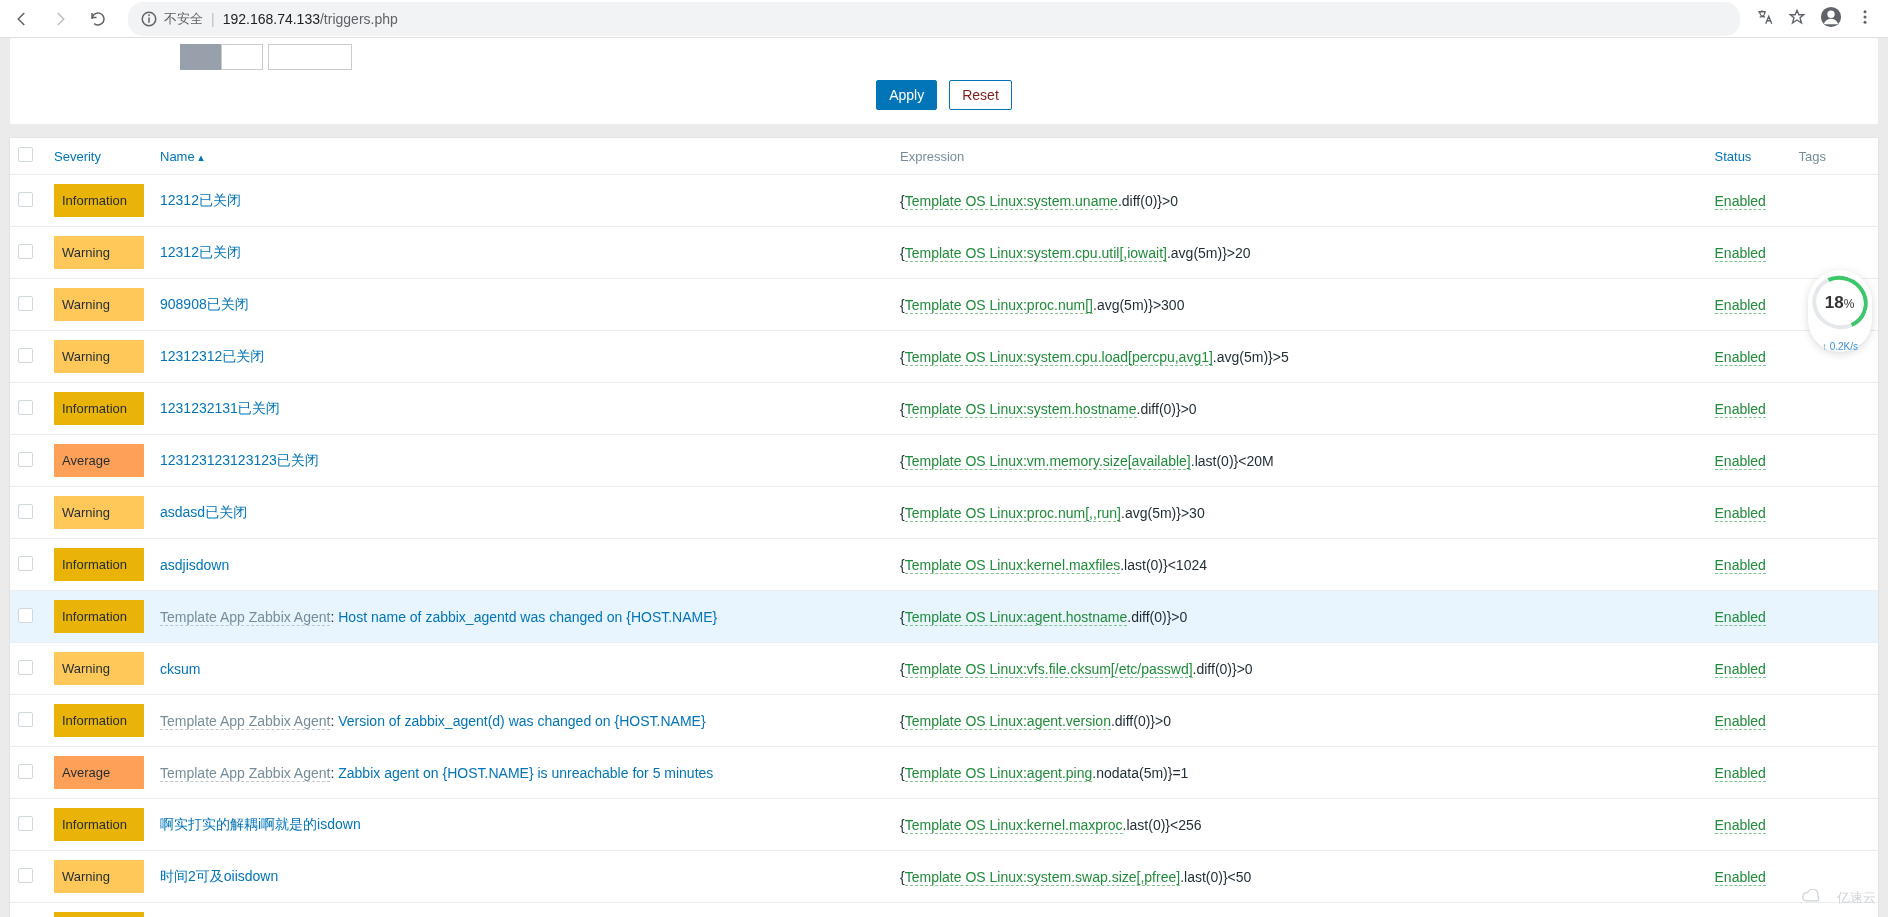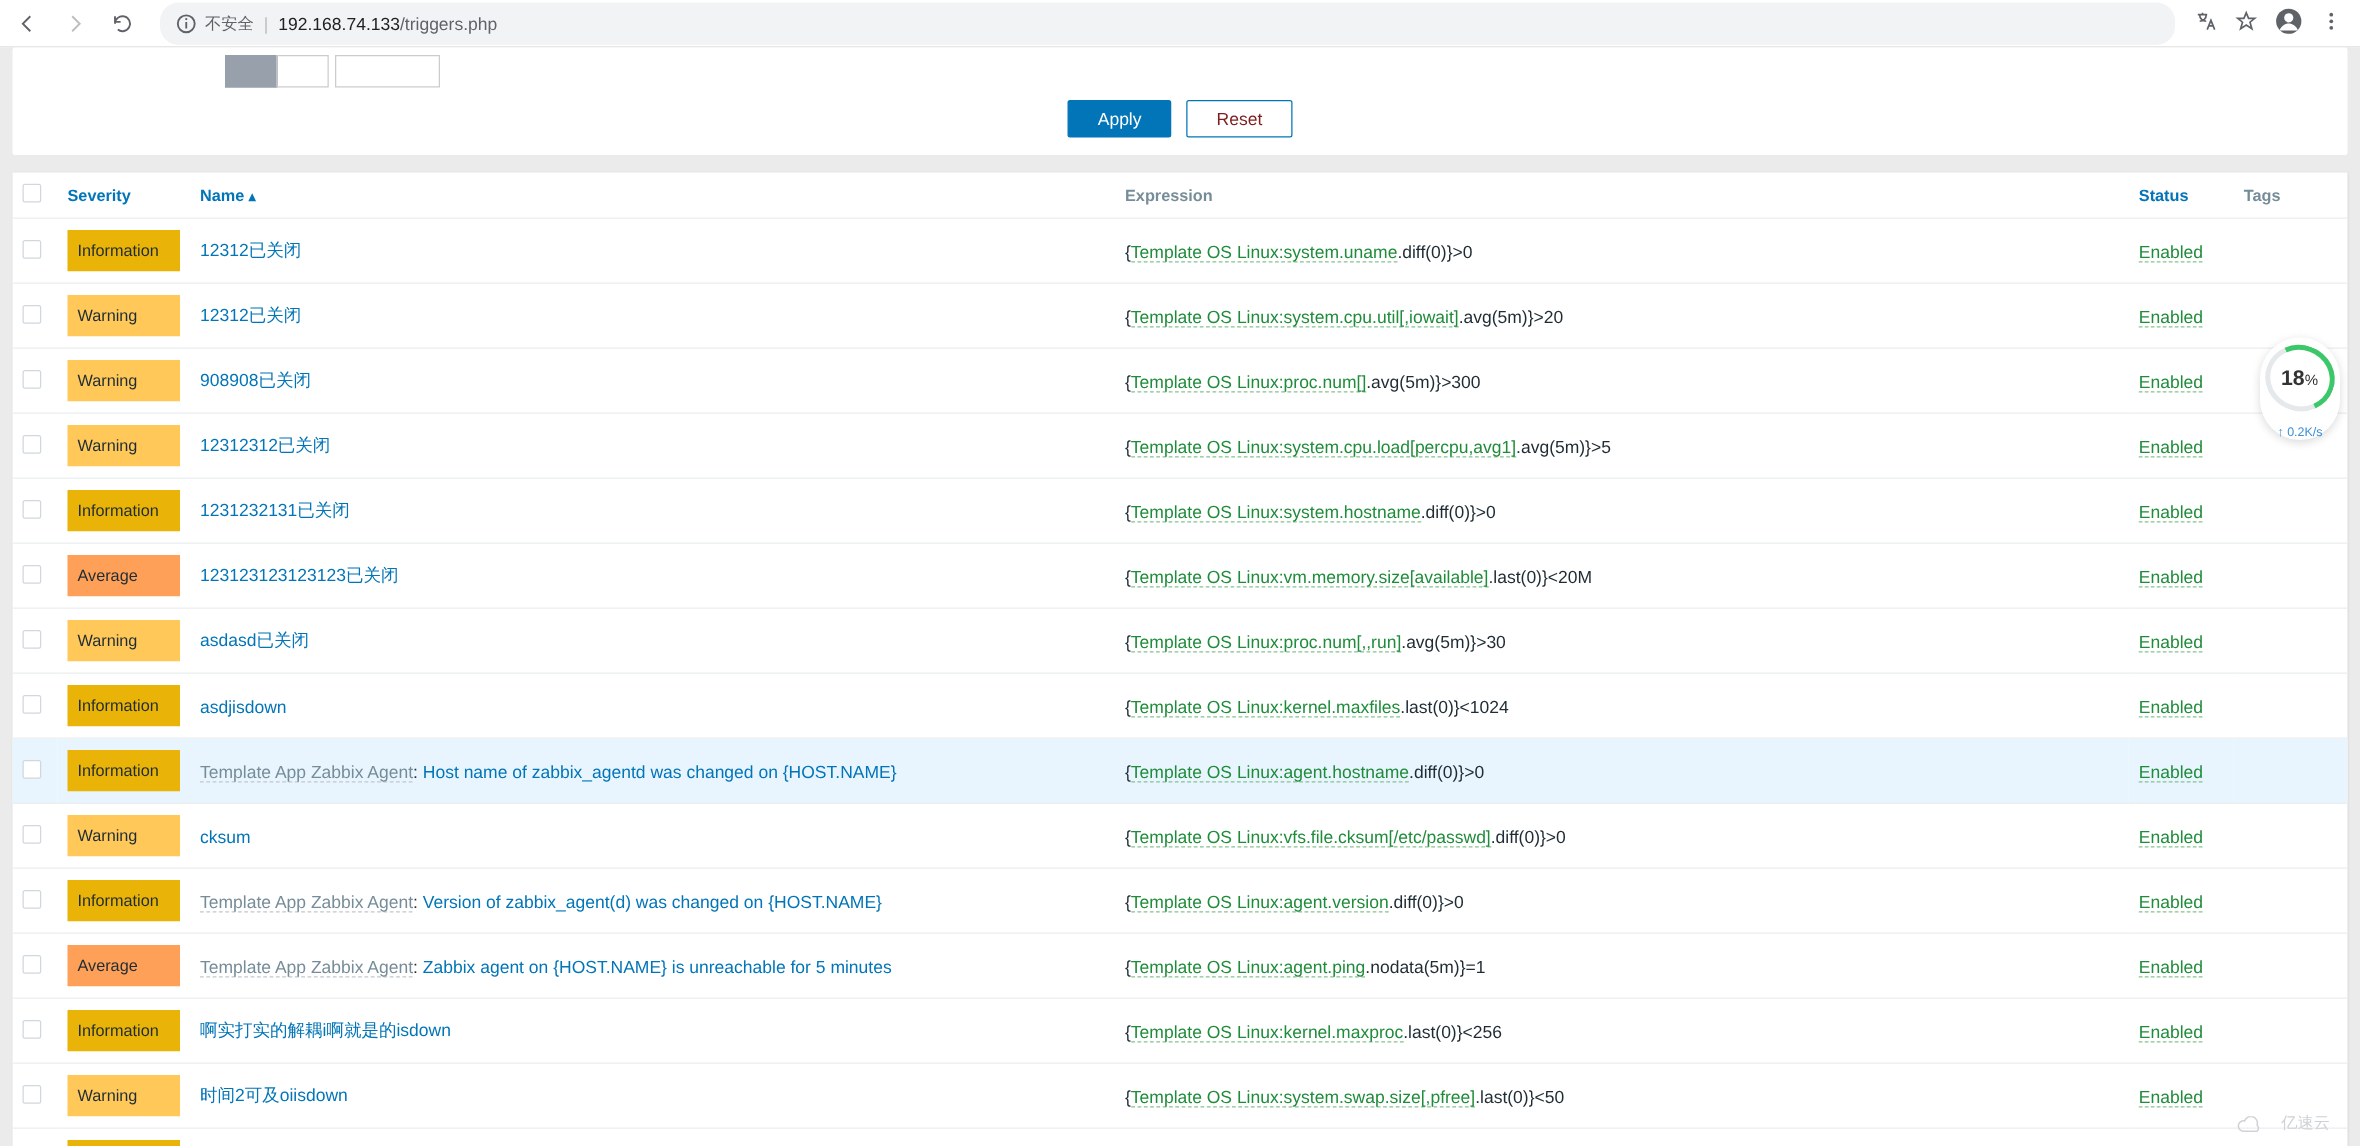--- a/index.html
+++ b/index.html
@@ -12,26 +12,26 @@
 .addr-url{color:#202124;font-size:14px}
 .addr-url .path{color:#5f6368}
 .bar-right{display:flex;align-items:center;gap:14px;padding:0 6px;color:#5f6368}
 .page-wrap{background:#ebebeb;padding-bottom:20px}
 .filter-strip{background:#fff;margin:0 10px;padding:6px 0 14px;border-radius:2px}
 .tabs{display:flex;margin-left:170px;margin-bottom:10px}
 .tab{width:42px;height:26px;border:1px solid #ccc;margin-right:-1px}
 .tab.active{background:#97a0ab;border-color:#97a0ab}
 .tab.group{width:84px;margin-left:6px}
 .btns{display:flex;justify-content:center;gap:12px}
-.btn{padding:6px 23px;font-size:14px;border-radius:2px;cursor:pointer}
+.btn{padding:6px 12px;font-size:14px;border-radius:2px;cursor:pointer}
 .btn-primary{background:#0275b8;color:#fff;border:1px solid #0275b8}
 .btn-secondary{background:#fff;color:#7f1d1d;border:1px solid #0275b8}
 .table{width:calc(100% - 20px);margin:14px 10px 0;background:#fff;border-collapse:collapse;box-shadow:0 0 2px rgba(0,0,0,.1)}
 .table th,.table td{padding:9px 8px;text-align:left;border-bottom:1px solid #eaeef0;vertical-align:middle}
-.table th{color:#768d99;font-weight:700;font-size:13px}
+.table th{color:#768d99;font-weight:400;font-size:13px}
 .table th.sortable{color:#0275b8;cursor:pointer}
 .chk-col{width:36px;text-align:center}
 .sev-col{width:106px;padding:0}
 .name-col{width:740px}
 .status-col{width:84px}
 .table tr.hover{background:#e8f5fe}
 .chk{width:15px;height:15px;border:1px solid #cfd8dc;border-radius:2px;display:inline-block;background:#fff}
 .sev{display:block;padding:9px 8px;color:#fff;font-size:13px}
 .sev-info{background:#eab308;color:#1f2c33}
 .sev-warn{background:#ffc859;color:#1f2c33}
@@ -40,21 +40,21 @@
 .link-muted{color:#768d99;border-bottom:1px dashed #c0c7cc}
 .expr-tmpl{color:#1f8c3a;border-bottom:1px dashed #86c28f}
 .expr-plain{color:#1f2c33}
 .status-en{color:#1f8c3a;border-bottom:1px dashed #86c28f;cursor:pointer}
 .sort-arrow{font-size:11px;color:#0275b8}
 .speed-widget{position:fixed;right:16px;top:270px;width:64px;height:82px;background:#fff;border-radius:32px;box-shadow:0 2px 8px rgba(0,0,0,.15);display:flex;flex-direction:column;align-items:center;justify-content:center;padding-top:6px}
 .speed-ring{width:56px;height:56px;border-radius:50%;border:4px solid #e5e9ec;border-top-color:#3cc76a;border-right-color:#3cc76a;display:flex;align-items:center;justify-content:center;font-weight:700;font-size:17px;color:#333;transform:rotate(20deg)}
 .speed-ring span{transform:rotate(-20deg)}
 .speed-pct{font-size:12px;font-weight:400}
 .speed-rate{font-size:10px;color:#3b8fd6;margin-top:12px}
-.watermark{position:fixed;right:24px;bottom:10px;color:#cfd3d6;font-size:13px;display:flex;align-items:flex-end;gap:16px}
+.watermark{position:fixed;right:12px;bottom:10px;color:#cfd3d6;font-size:13px;display:flex;align-items:flex-start;gap:16px}
 .svgicon{width:18px;height:18px;fill:currentColor}
 </style>
 </head>
 <body>
 
 <div class="browser-bar">
   <div class="nav-btn">
       <svg class="svgicon" viewBox="0 0 24 24">
         <path d="M15 4l-8 8 8 8" stroke="currentColor" stroke-width="2" fill="none"></path>
       </svg>

